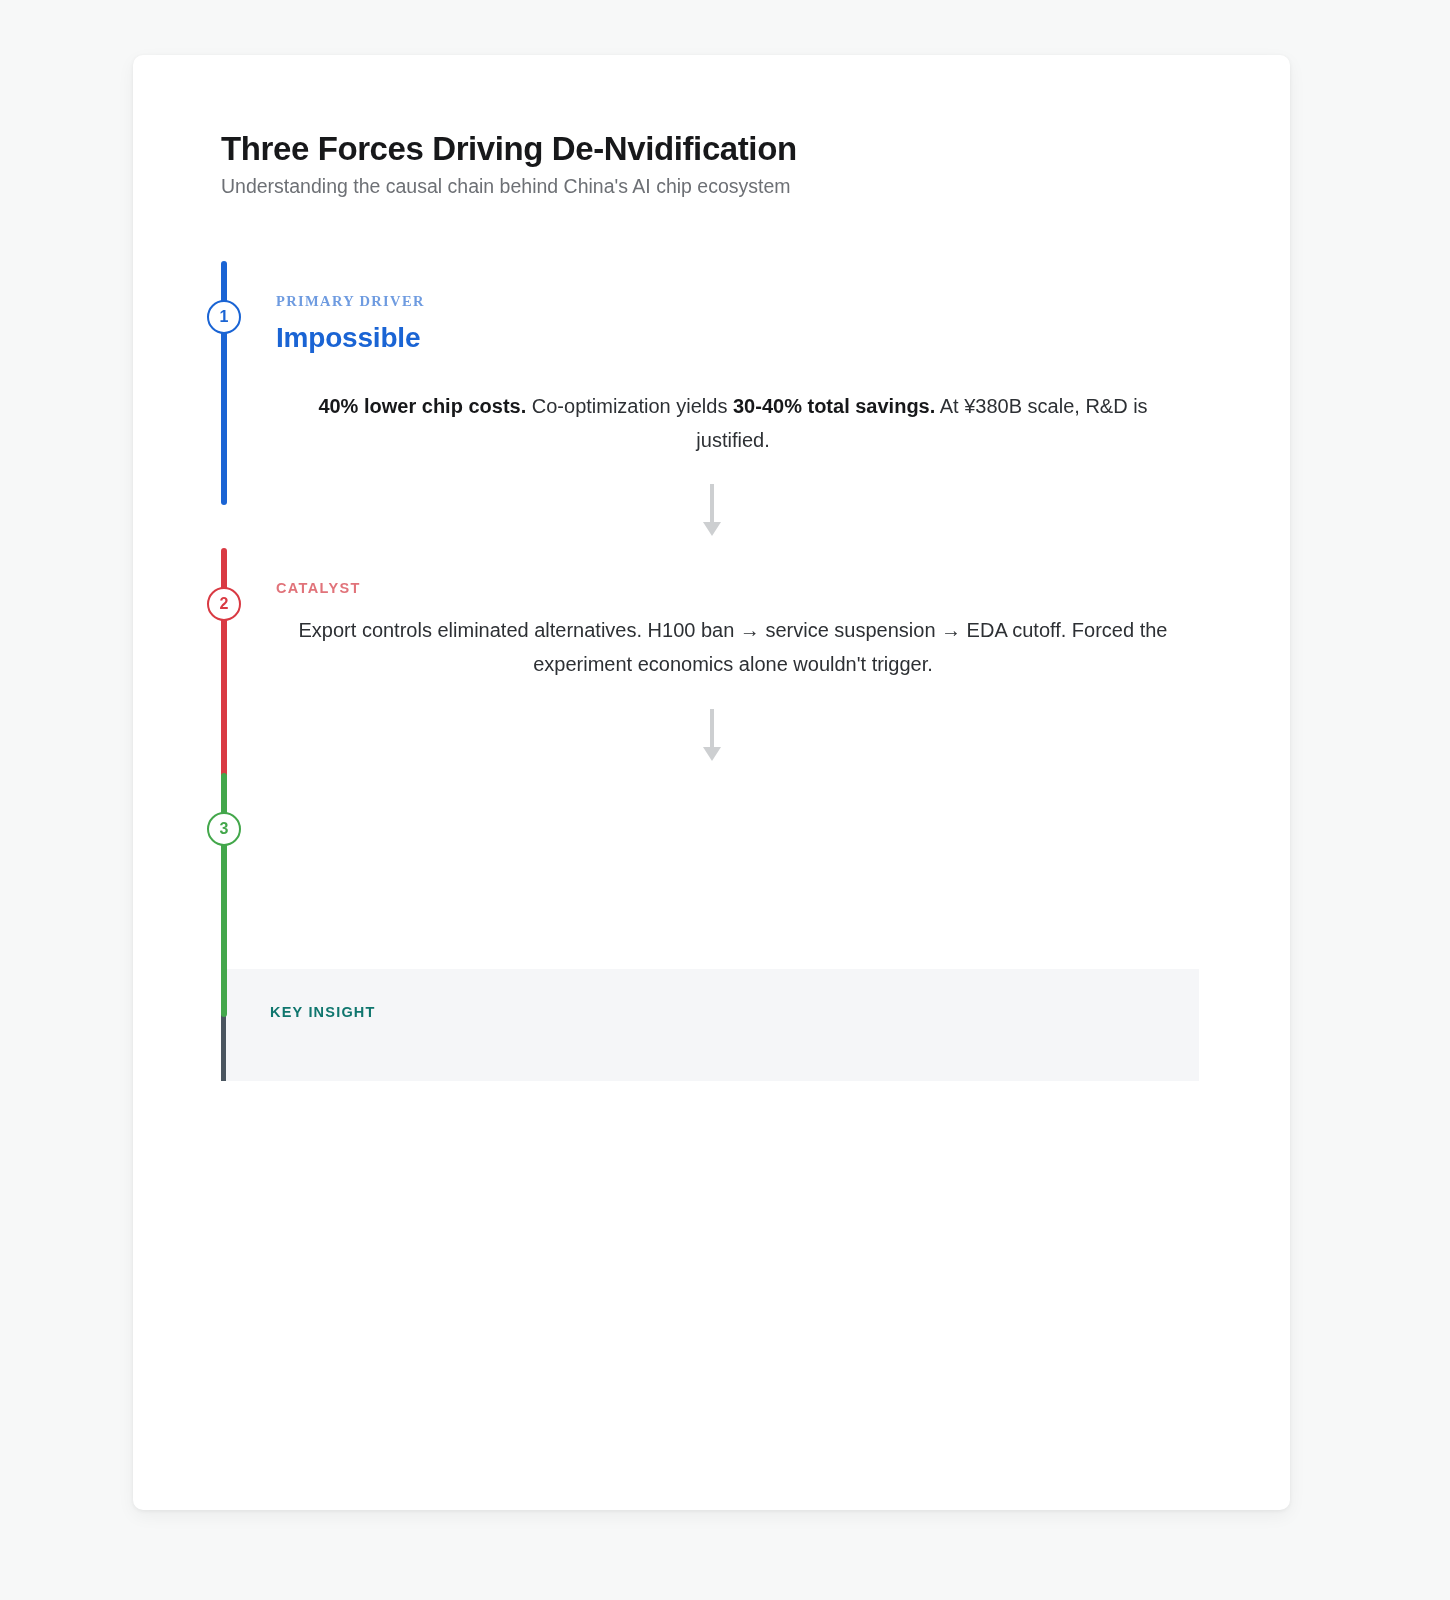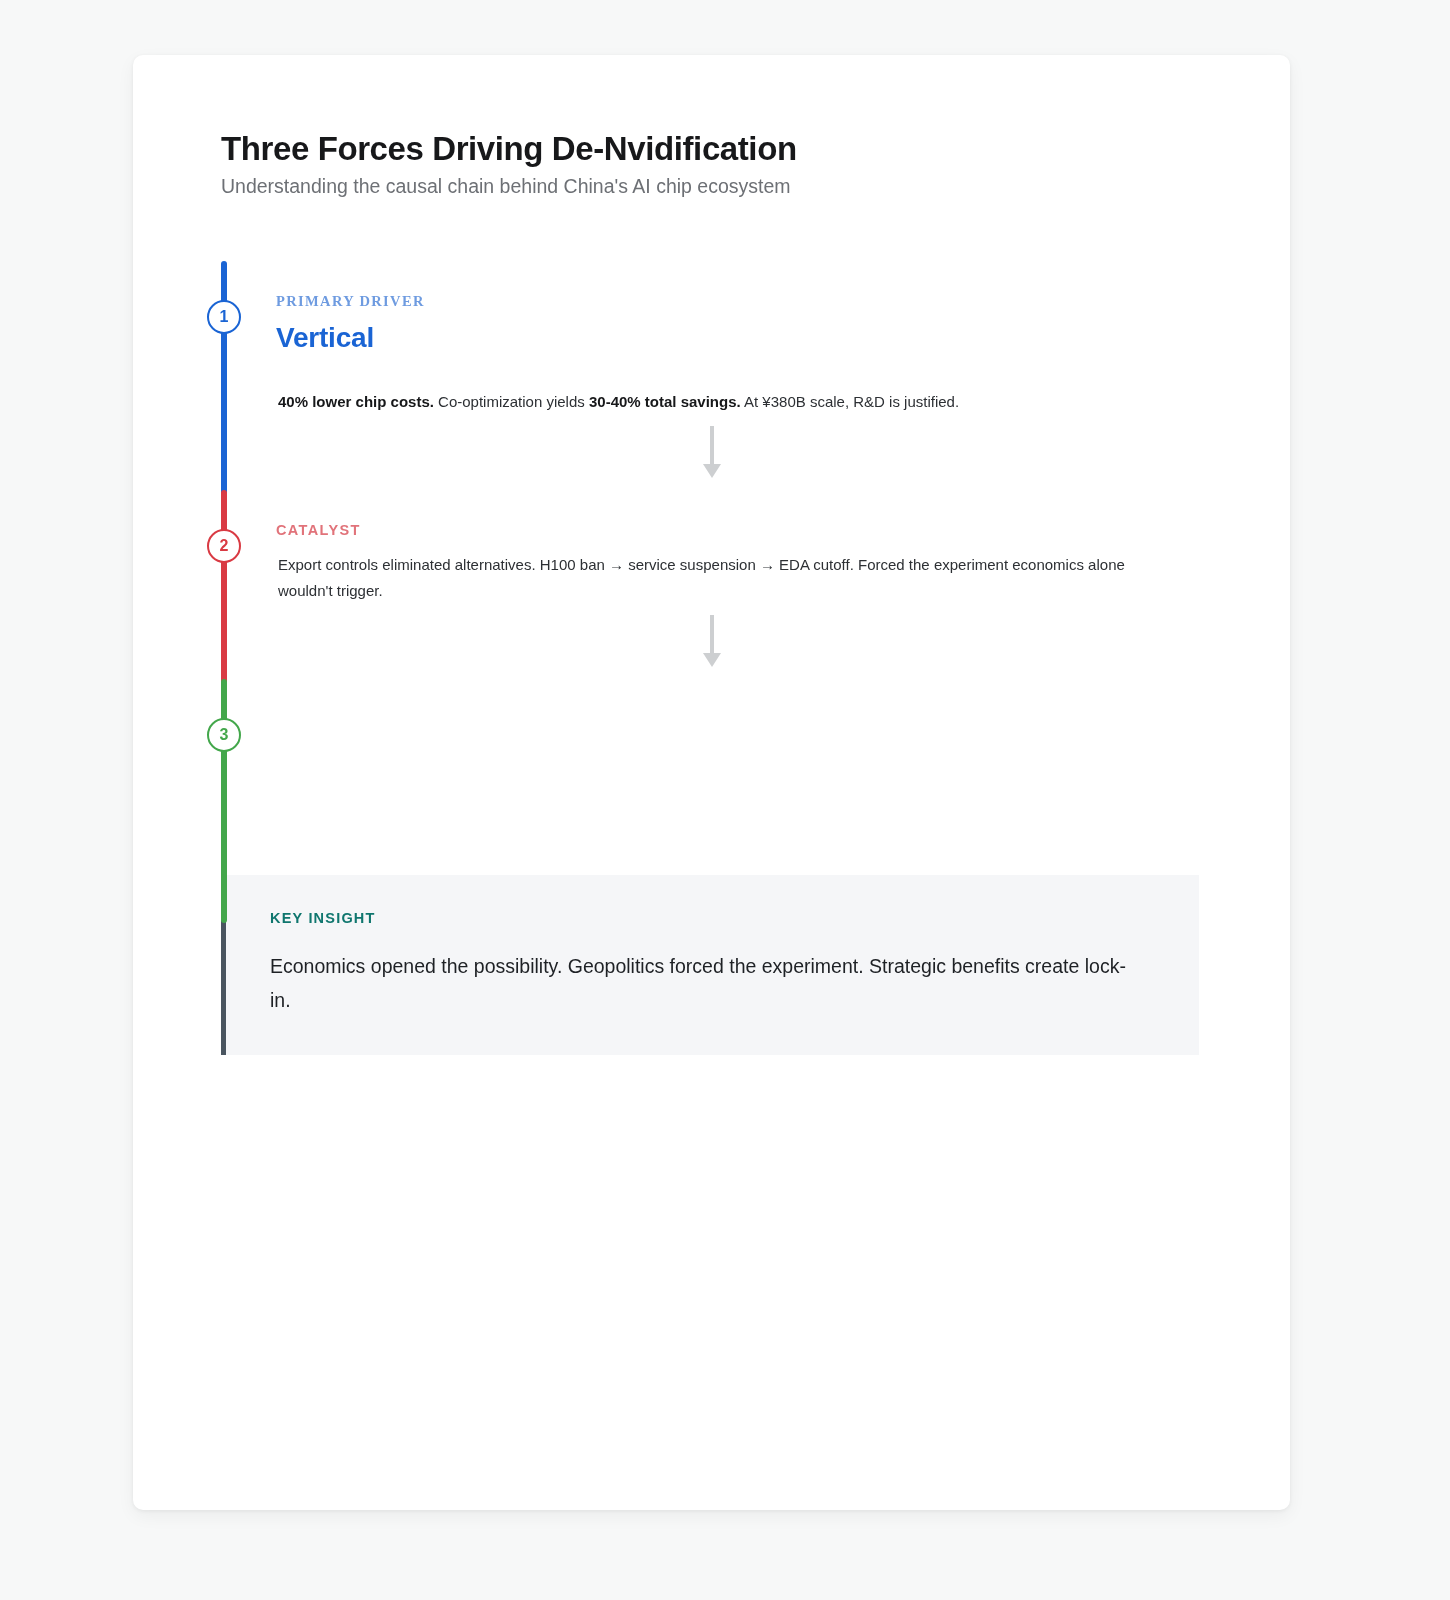--- a/index.html
+++ b/index.html
@@ -90,25 +90,26 @@
     line-height: 1;
   }
   .force-title {
     font-size: 28px;
     font-weight: bold;
     margin: 0 0 34px 0;
     letter-spacing: -0.2px;
     line-height: 1.15;
   }
   .force-text {
-    font-size: 15px;
+    font-size: 20px;
     line-height: 1.72;
     color: #2d3034;
-    margin: 2px;
+    margin: 17px;
     max-width: 880px;
+    text-align: center;
   }
   .force-text b { font-weight: bold; color: #17181a; }
 
   
   .connector {
     display: flex;
     justify-content: center;
     align-items: center;
     color: #cdcfd1;
     font-size: 34px;
@@ -154,21 +155,21 @@
     <p class="page-subtitle">Understanding the causal chain behind China's AI chip ecosystem</p>
 
     <div class="timeline">
         <div class="force">
           <div class="rail" style="background: rgb(26, 100, 212); height: 244px;"></div>
           <div class="marker" style="color: rgb(26, 100, 212); top: 39px;">
             <span>1</span>
           </div>
           <div class="force-body">
             <div class="eyebrow" style="color: rgb(110, 155, 224); padding-top: 33px; font-family: Liberation Serif, serif;">PRIMARY DRIVER</div>
-            <div class="force-title" style="color: rgb(26, 100, 212);">Vertical</div>
+            <div class="force-title" style="color: rgb(26, 100, 212);">Impossible</div>
             <p class="force-text"><b>40% lower chip costs.</b><span> Co-optimization yields </span><b>30-40% total savings.</b><span> At ¥380B scale, R&amp;D is justified.</span></p>
           </div>
         </div>
         <div class="connector" style="color: rgb(205, 207, 209);">
           <svg width="22" height="54" viewBox="0 0 22 54">
             <rect x="9" y="0" width="4" height="40" fill="currentColor"></rect>
             <polygon points="2,38 20,38 11,52" fill="currentColor"></polygon>
           </svg>
         </div>
         <div class="force">
@@ -192,17 +193,16 @@
           <div class="marker" style="color: rgb(67, 167, 75); top: 39px;">
             <span>3</span>
           </div>
           <div class="force-body">
           </div>
         </div>
       </div>
 
     <div class="insight" style="background: rgb(245, 246, 248); border-left-color: rgb(74, 85, 96);">
       <div class="insight-label">KEY INSIGHT</div>
-      <p class="insight-text">Economics opened the possibility. Geopolitics forced the experiment. Strategic benefits create lock-in.</p>
     </div>
 
   </div>
 </div>
 
 </body></html>

